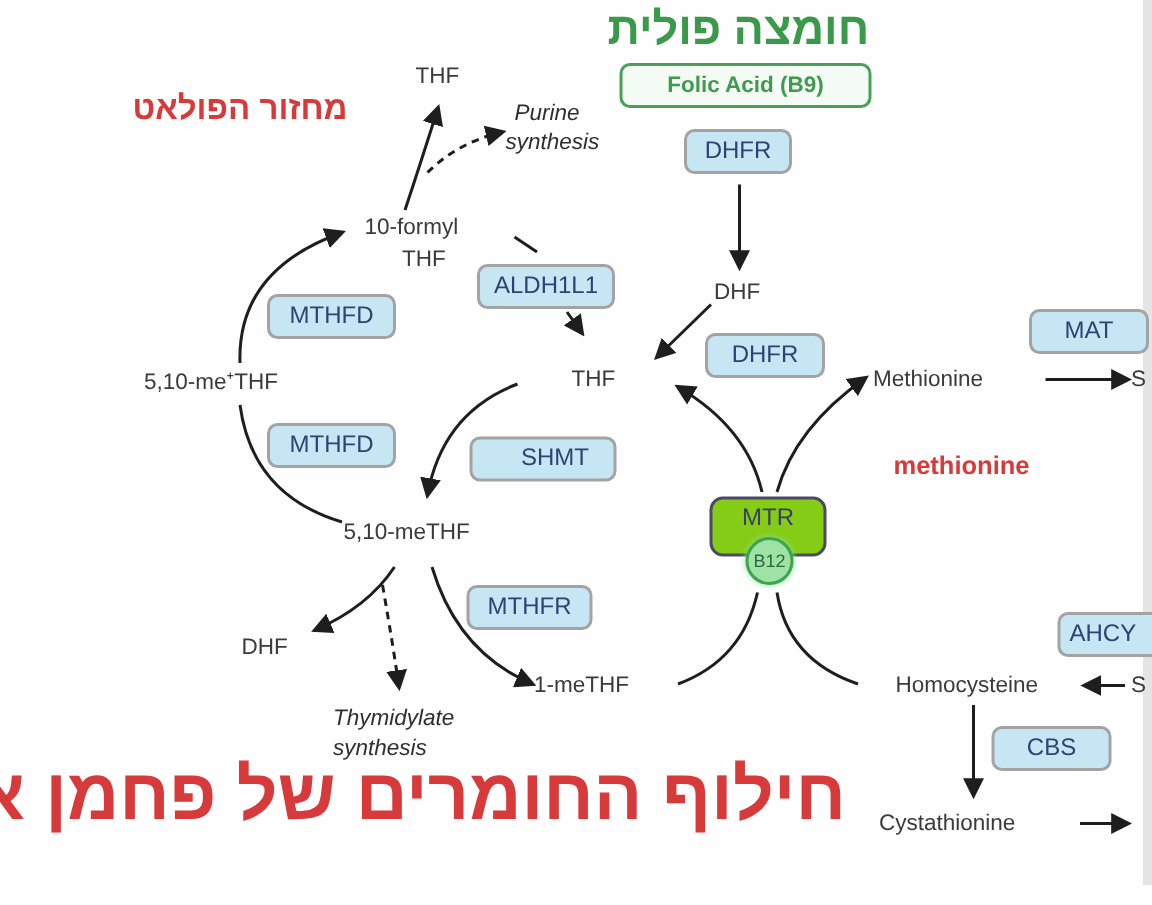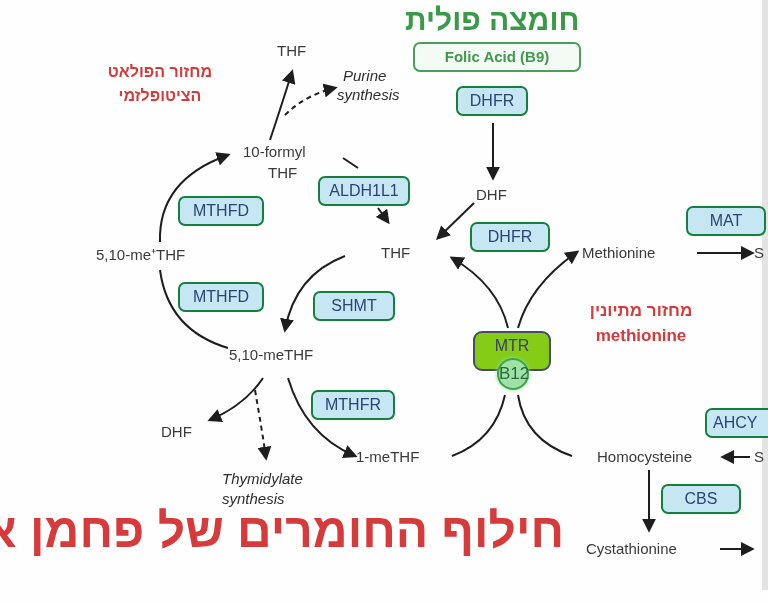--- a/index.html
+++ b/index.html
@@ -2,26 +2,26 @@
 <html><head>
 <meta charset="utf-8">
 <style>
   html, body { margin:0; padding:0; background:#ffffff; }
   body { width:768px; height:603px; position:relative; overflow:hidden; font-family:"Liberation Sans", sans-serif; }
   .canvas { position:absolute; left:0; top:0; width:768px; height:603px; background:#fefefe; }
   .right-edge { position:absolute; left:762px; top:0; width:6px; height:590px; background:#e4e4e4; }
   svg.arrows { position:absolute; left:0; top:0; width:768px; height:603px; }
   .lbl { position:absolute; color:#3a3a3a; font-size:15px; white-space:nowrap; line-height:1.15; }
   .italic { font-style:italic; font-weight:normal; color:#2e2e2e; font-size:15px; }
-  .enz { position:absolute; background:#c6e6f4; border:2px solid #15803d; border-radius:7px; color:#2b4474; font-size:16px; text-align:center; line-height:26px; height:26px; box-sizing:content-box; }
+  .enz { position:absolute; background:#c6e6f4; border:2px solid #a3a3a3; border-radius:7px; color:#2b4474; font-size:16px; text-align:center; line-height:26px; height:26px; box-sizing:content-box; }
   .heb-red { position:absolute; color:#d63a3a; font-weight:bold; direction:rtl; text-align:center; white-space:nowrap; }
   .heb-green { position:absolute; color:#3a9a4a; font-weight:bold; direction:rtl; white-space:nowrap; }
   .folic { position:absolute; left:413px; top:42px; width:164px; height:26px; border:2px solid #4aa05a; border-radius:7px; background:#f4fbf4; color:#3f9a4f; font-weight:bold; font-size:15px; text-align:center; line-height:26px; }
   .mtr { position:absolute; left:473px; top:331px; width:74px; height:36px; background:#84cc16; border:2px solid #4a4a66; border-radius:9px; color:#3d3d66; font-size:16px; text-align:center; line-height:26px; }
-  .b12 { position:absolute; left:497px; top:358px; width:28px; height:28px; border-radius:50%; background:#9ee2a6; border:2px solid #3ea34e; color:#2a6a3a; font-size:17px; text-align:center; line-height:28px; box-shadow:0 0 4px #8fe09a; }
+  .b12 { position:absolute; left:497px; top:358px; width:28px; height:28px; border-radius:50%; background:#9ee2a6; border:2px solid #3ea34e; color:#2a6a3a; font-size:12px; text-align:center; line-height:28px; box-shadow:0 0 4px #8fe09a; }
 </style>
 </head>
 <body>
 
 <div class="canvas"></div>
 <div class="right-edge"></div>
 
 <svg class="arrows" viewBox="0 0 768 603">
   <defs>
     <marker id="ah" viewBox="0 0 10 10" refX="8" refY="5" markerWidth="7" markerHeight="7" orient="auto">
@@ -68,26 +68,24 @@
 
     <path d="M649,470 L649,530" marker-end="url(#ah)"></path>
 
     <path d="M720,549 L752,549" marker-end="url(#ah)"></path>
   </g>
 </svg>
 
 <div class="heb-green" style="left:405px; top:2px; font-size:30px; line-height:36px;">חומצה פולית</div>
 <div class="folic">Folic Acid (B9)</div>
 
-<div class="heb-red" style="left:85px; top:60px; width:150px; font-size:16px; line-height:24px;">
+<div class="heb-red" style="left:85px; top:60px; width:150px; font-size:22px; line-height:24px;">
   <div>מחזור הפולאט</div>
-  <div>הציטופלזמי</div>
 </div>
 <div class="heb-red" style="left:566px; top:298px; width:150px; font-size:17px; line-height:25px;">
-  <div>מחזור מתיונין</div>
   <div>methionine</div>
 </div>
 <div class="heb-red" style="left:74px; top:509px; width:490px; font-size:48px; line-height:44px; direction:rtl;">חילוף החומרים של פחמן אחד</div>
 
 <div class="lbl" style="left:277px; top:42px;">THF</div>
 <div class="lbl italic" style="left:343px; top:67px;">Purine</div>
 <div class="lbl italic" style="left:337px; top:86px;">synthesis</div>
 <div class="lbl" style="left:243px; top:143px;">10-formyl</div>
 <div class="lbl" style="left:268px; top:164px;">THF</div>
 <div class="lbl" style="left:381px; top:244px;">THF</div>
@@ -103,18 +101,18 @@
 <div class="lbl" style="left:586px; top:540px;">Cystathionine</div>
 <div class="lbl" style="left:754px; top:244px;">S</div>
 <div class="lbl" style="left:754px; top:448px;">S</div>
 
 <div class="enz" style="left:456px; top:86px; width:68px;">DHFR</div>
 <div class="enz" style="left:318px; top:176px; width:88px;">ALDH1L1</div>
 <div class="enz" style="left:178px; top:196px; width:82px;">MTHFD</div>
 <div class="enz" style="left:470px; top:222px; width:76px;">DHFR</div>
 <div class="enz" style="left:686px; top:206px; width:76px;">MAT</div>
 <div class="enz" style="left:178px; top:282px; width:82px;">MTHFD</div>
-<div class="enz" style="left:313px; top:291px; width:78px;">SHMT</div>
+<div class="enz" style="left:313px; top:291px; width:78px;padding-left:16px;">SHMT</div>
 <div class="mtr">MTR</div>
 <div class="b12">B12</div>
 <div class="enz" style="left:311px; top:390px; width:80px;">MTHFR</div>
 <div class="enz" style="left:705px; top:408px; width:70px; text-align:left; padding-left:6px;">AHCY</div>
 <div class="enz" style="left:661px; top:484px; width:76px;">CBS</div>
 
 </body></html>

